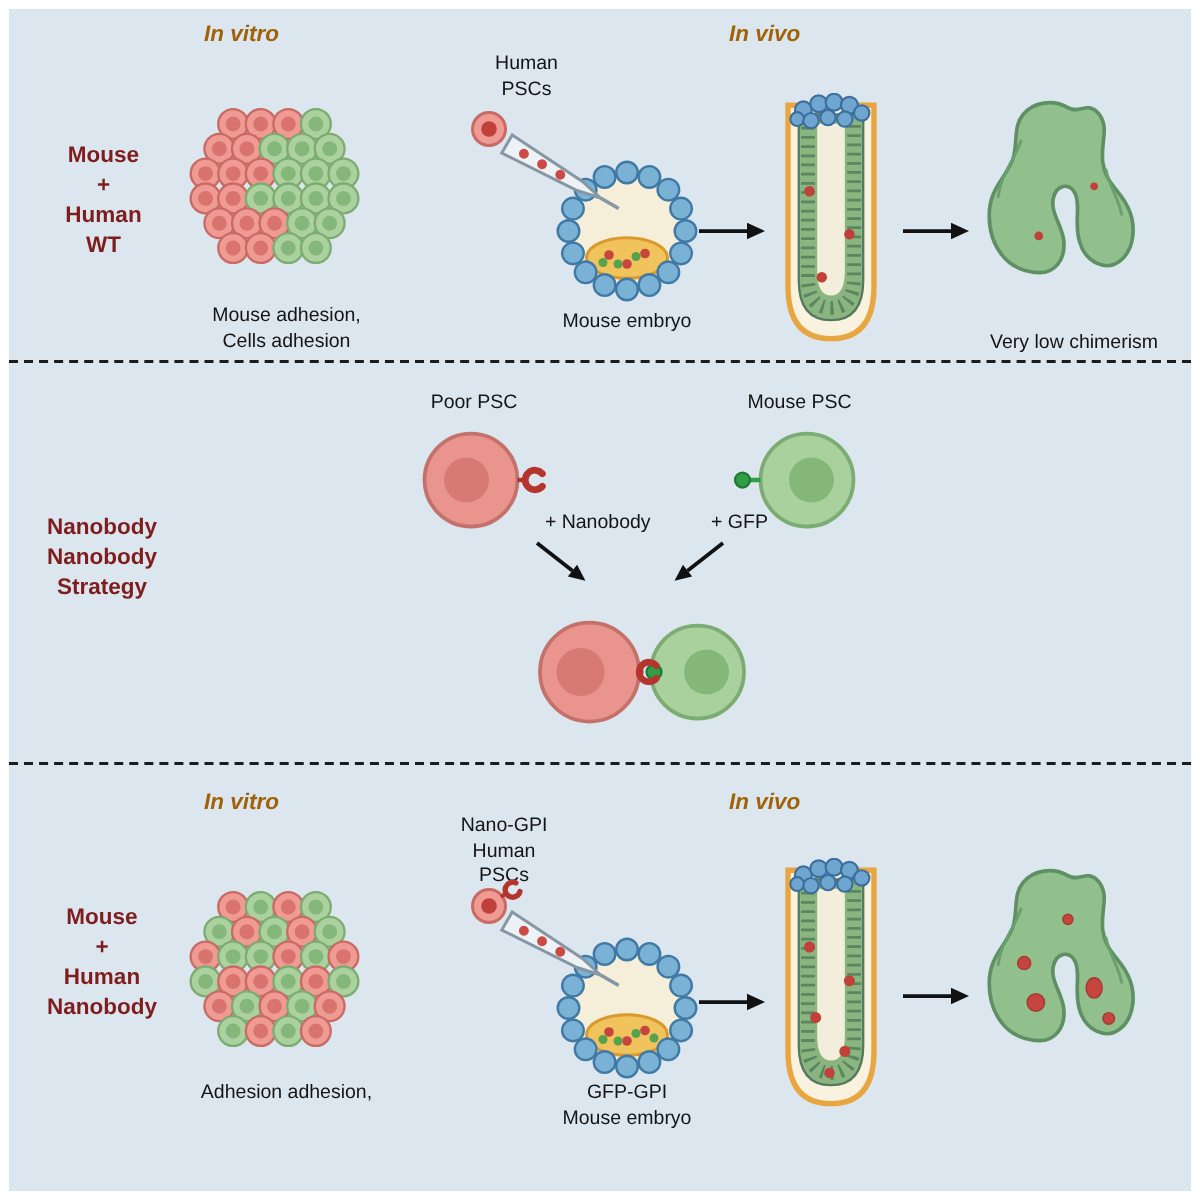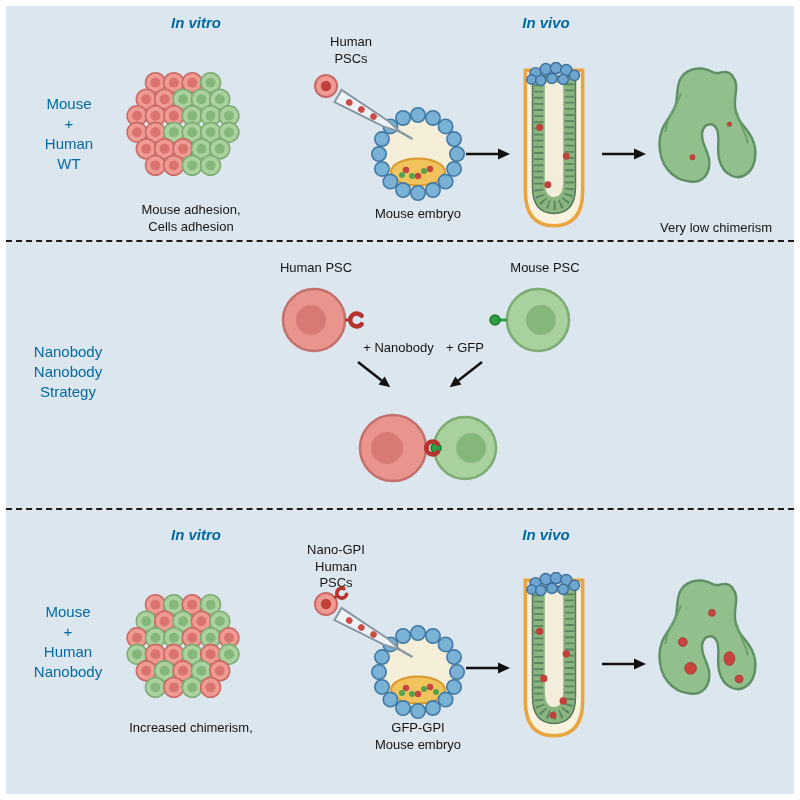--- a/index.html
+++ b/index.html
@@ -1,21 +1,21 @@
 <!DOCTYPE html>
 <html><head>
 <meta charset="utf-8">
 <style>
   *{box-sizing:border-box}
   html,body{margin:0;padding:0}
   body{width:800px;height:800px;background:#ffffff;font-family:"Liberation Sans","DejaVu Sans",sans-serif;position:relative}
   .figure{position:absolute;left:6px;top:6px;width:788px;height:788px;background:#dce6ef;overflow:hidden}
   .abs{position:absolute}
-  .hdr{font-size:15px;font-weight:bold;font-style:italic;text-align:center;color:#0369a1}
-  .rowlab{font-size:15px;font-weight:normal;text-align:center;color:#0369a1;line-height:20px}
+  .hdr{font-size:15px;font-weight:bold;font-style:italic;color:#a16207}
+  .rowlab{font-size:15px;font-weight:bold;text-align:center;color:#7f1d1d;line-height:20px}
   .cap{font-size:13px;text-align:center;color:#141414;line-height:16.5px}
   .dash{position:absolute;left:0;width:100%;border-top:2px dashed #1c1c1c}
   svg{display:block;overflow:visible}
 </style>
 </head>
 <body>
 
 <div class="figure">
 
   <svg width="0" height="0" style="position:absolute">
@@ -203,40 +203,40 @@
     </g>
   </svg>
   <div class="cap abs" style="left:628px;top:214px;width:164px">Very low chimerism</div>
 
   <div class="rowlab abs" style="left:2px;top:336px;width:120px">
     <div>Nanobody</div>
     <div>Nanobody</div>
     <div>Strategy</div>
   </div>
 
-  <div class="cap abs" style="left:255px;top:254px;width:110px">Human PSC</div>
-  <div class="cap abs" style="left:484px;top:254px;width:110px">Mouse PSC</div>
+  <div class="cap abs" style="left:255px;top:254px;width:110px">Poor PSC</div>
+  <div class="cap abs" style="left:472px;top:254px;width:110px">Mouse PSC</div>
 
   <svg class="abs" style="left:270px;top:276px" width="94" height="82" viewBox="0 0 94 82">
     <circle cx="38" cy="38" r="31" fill="#ea948e" stroke="#c4716c" stroke-width="2.5"></circle>
     <circle cx="35" cy="38" r="15" fill="#d87a74"></circle>
     <line x1="69" y1="38" x2="76" y2="38" stroke="#b5342e" stroke-width="3"></line>
     <g transform="translate(81,38)">
       <path d="M4.6,4.2 A6.5,6.5 0 1 1 4.6,-4.2" fill="none" stroke="#b5342e" stroke-width="4.5" stroke-linecap="round"></path>
     </g>
   </svg>
   <div class="cap abs" style="left:345px;top:334px;width:95px;text-align:center">+ Nanobody</div>
 
   <svg class="abs" style="left:478px;top:276px" width="94" height="82" viewBox="0 0 94 82">
     <circle cx="54" cy="38" r="31" fill="#a9d19d" stroke="#7dac72" stroke-width="2.5"></circle>
     <circle cx="57" cy="38" r="15" fill="#85b77a"></circle>
     <line x1="23" y1="38" x2="15" y2="38" stroke="#2f9e44" stroke-width="3"></line>
     <circle cx="11" cy="38" r="5" fill="#2f9e44" stroke="#1d7a31" stroke-width="1.5"></circle>
   </svg>
-  <div class="cap abs" style="left:440px;top:334px;width:60px;text-align:left">+ GFP</div>
+  <div class="cap abs" style="left:457px;top:334px;width:60px;text-align:center">+ GFP</div>
 
   <svg class="abs" style="left:344px;top:352px" width="64" height="44">
     <g transform="translate(8,4) rotate(38)">
       <line x1="0" y1="0" x2="30" y2="0" stroke="#111" stroke-width="2.5"></line>
       <polygon points="30,-5 41,0 30,5" fill="#111"></polygon>
     </g>
   </svg>
   <svg class="abs" style="left:420px;top:352px" width="64" height="44">
     <g transform="translate(56,4) rotate(142)">
       <line x1="0" y1="0" x2="30" y2="0" stroke="#111" stroke-width="2.5"></line>
@@ -322,21 +322,21 @@
       <circle cx="32" cy="101" r="10.8" fill="#abd29e" stroke="#7dac72" stroke-width="1.7"></circle>
       <circle cx="32" cy="101" r="5.4" fill="#84b779"></circle>
       <circle cx="52" cy="101" r="10.8" fill="#ef9b94" stroke="#c96a64" stroke-width="1.7"></circle>
       <circle cx="52" cy="101" r="5.4" fill="#d9736d"></circle>
       <circle cx="72" cy="101" r="10.8" fill="#abd29e" stroke="#7dac72" stroke-width="1.7"></circle>
       <circle cx="72" cy="101" r="5.4" fill="#84b779"></circle>
       <circle cx="92" cy="101" r="10.8" fill="#ef9b94" stroke="#c96a64" stroke-width="1.7"></circle>
       <circle cx="92" cy="101" r="5.4" fill="#d9736d"></circle>
     </svg>
   <div class="cap abs" style="left:102px;top:714px;width:166px">
-    <div>Increased chimerism,</div>
+    <div>Adhesion adhesion,</div>
   </div>
 
   <div class="cap abs" style="left:285px;top:536px;width:90px">
     <div>Nano-GPI</div>
     <div>Human</div>
     <div>PSCs</div>
   </div>
 
   <svg class="abs" style="left:300px;top:578px" width="170" height="140" viewBox="0 0 170 140">
     <circle cx="112" cy="88" r="41" fill="#f5efd9" stroke="#d9cfad" stroke-width="1"></circle>

